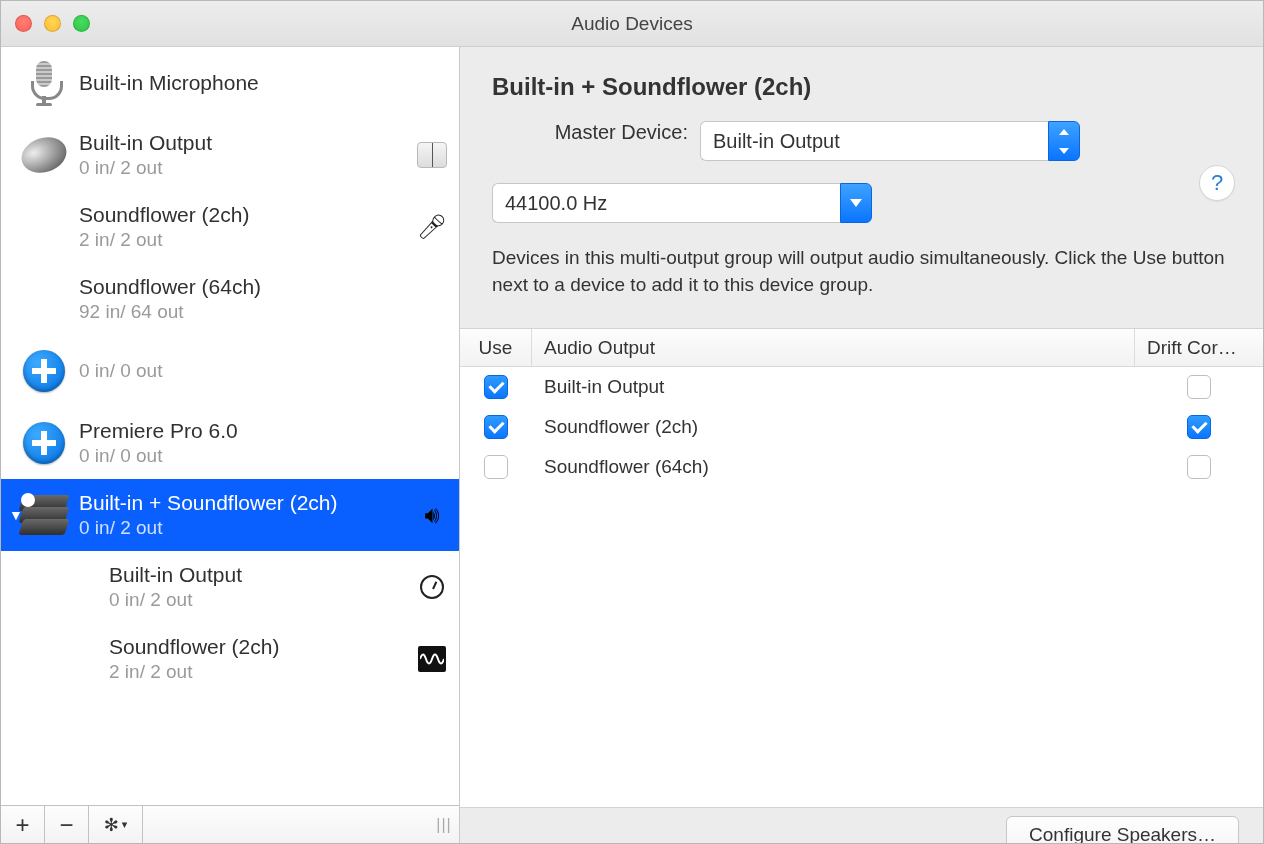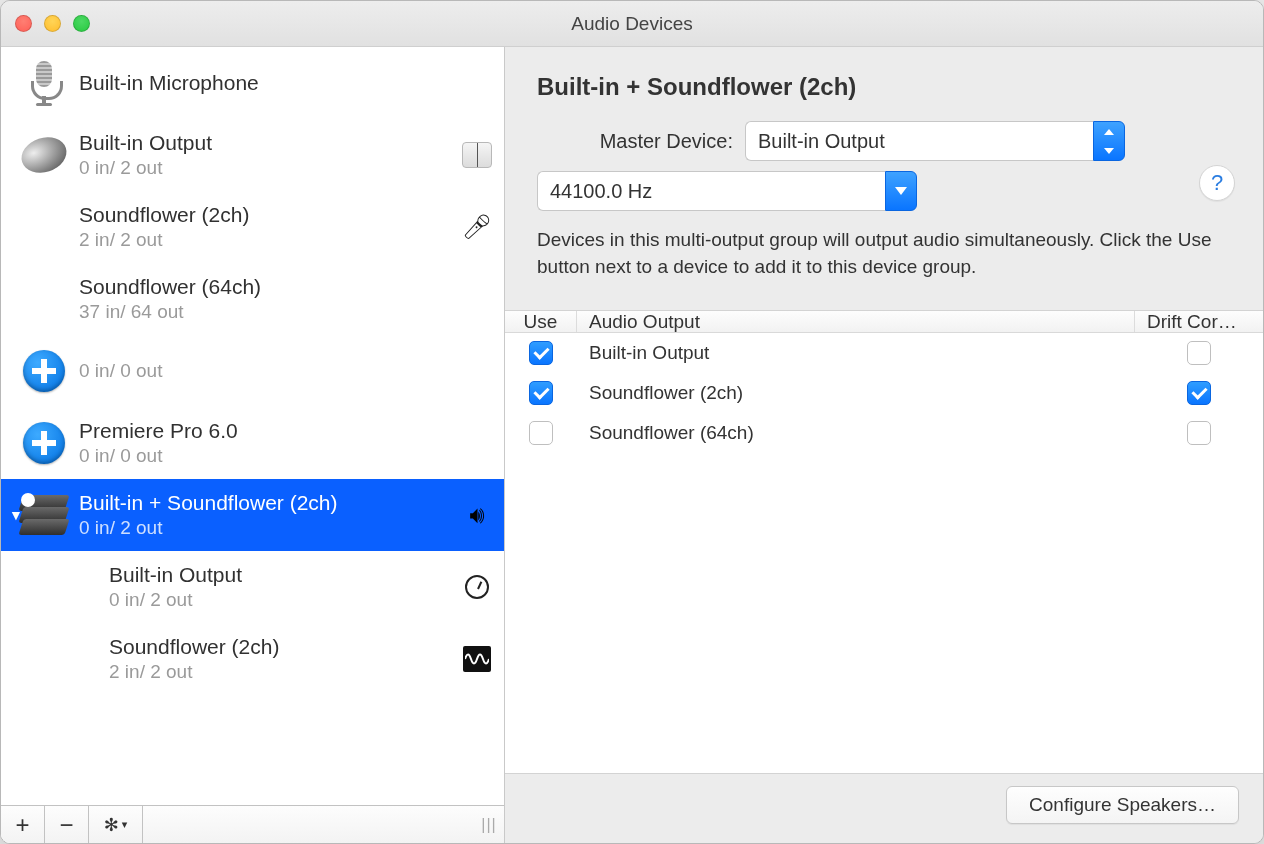--- a/index.html
+++ b/index.html
@@ -8,21 +8,21 @@
   background: #f0f0f0;
   display: flex;
   align-items: flex-start;
   justify-content: flex-start;
 }
 .window {
   width: 1264px;
   height: 844px;
   background: #ececec;
   border: 1px solid #b8b8b8;
-  border-radius: 10px;
+  border-radius: 0;
   overflow: hidden;
   display: flex;
   flex-direction: column;
   box-shadow: 0 10px 40px rgba(0,0,0,.25);
 }
 .titlebar {
   height: 46px;
   background: linear-gradient(#ededed,#e1e1e1);
   border-bottom: 1px solid #cfcfcf;
   display: flex;
@@ -30,21 +30,21 @@
   position: relative;
 }
 .traffic { display: flex; gap: 12px; margin-left: 14px; }
 .tl { width: 17px; height: 17px; border-radius: 50%; border: 1px solid rgba(0,0,0,.15); }
 .tl.red { background: radial-gradient(circle at 50% 35%, #ff7f73, #ff5f57); }
 .tl.yellow { background: radial-gradient(circle at 50% 35%, #ffd557, #ffbd2e); }
 .tl.green { background: radial-gradient(circle at 50% 35%, #4cd964, #28c940); }
 .win-title { position: absolute; left: 0; right: 0; text-align: center; font-size: 19px; color: #444; }
 
 .body { flex: 1; display: flex; min-height: 0; }
-.sidebar { width: 504px; background: #fff; border-right: 1px solid #c9c9c9; display: flex; flex-direction: column; }
+.sidebar { width: 459px; background: #fff; border-right: 1px solid #c9c9c9; display: flex; flex-direction: column; }
 .dev-list { flex: 1; overflow: auto; }
 
 .dev-item { display: flex; align-items: center; padding: 8px 10px 8px 14px; position: relative; min-height: 68px; }
 .dev-item.child { padding-left: 44px; }
 .dev-item.sel { background: #0a60ff; color: #fff; }
 .dev-icon { width: 58px; height: 56px; display: flex; align-items: center; justify-content: center; flex-shrink: 0; }
 .dev-text { flex: 1; margin-left: 6px; display: flex; flex-direction: column; gap: 2px; }
 .dev-name { font-size: 21px; color: #313131; line-height: 1.15; }
 .dev-sub { font-size: 19px; color: #9a9a9a; }
 .dev-item.sel .dev-name { color: #fff; }
@@ -53,36 +53,36 @@
 .disclosure { position: absolute; left: 8px; top: 50%; transform: translateY(-50%); color: #fff; font-size: 14px; }
 
 .sb-toolbar { height: 38px; border-top: 1px solid #c2c2c2; background: linear-gradient(#fdfdfd,#f3f3f3); display: flex; align-items: stretch; }
 .sb-btn { width: 44px; border-right: 1px solid #c2c2c2; display: flex; align-items: center; justify-content: center; font-size: 24px; color: #333; background: transparent; }
 .sb-btn.gear { width: 54px; font-size: 18px; }
 .sb-grip { margin-left: auto; width: 30px; display: flex; align-items: center; justify-content: center; color: #aaa; letter-spacing: 1px; font-size: 16px; }
 
 .detail { flex: 1; background: #ececec; display: flex; flex-direction: column; position: relative; }
 .detail-pad { padding: 26px 32px 14px 32px; }
 .det-title { font-size: 24px; font-weight: 700; color: #333; margin-bottom: 20px; }
-.form-row { display: flex; align-items: center; margin-bottom: 10px; }
+.form-row { display: flex; align-items: flex-start; margin-bottom: 22px; }
 .form-label { width: 196px; text-align: right; font-size: 20px; color: #333; margin-right: 12px; }
 .help-btn { position: absolute; right: 28px; top: 118px; width: 36px; height: 36px; border-radius: 50%; background: #fff; border: 1px solid #d4d4d4; color: #2a7de1; font-size: 22px; display: flex; align-items: center; justify-content: center; box-shadow: 0 1px 1px rgba(0,0,0,.05); }
 
 .mac-select { display: flex; height: 40px; width: 380px; }
 .mac-select .field { flex: 1; background: #fff; border: 1px solid #c7c7c7; border-right: none; border-radius: 6px 0 0 6px; padding: 0 12px; display: flex; align-items: center; font-size: 20px; color: #333; }
 .mac-select .stepper { width: 32px; background: linear-gradient(#3ea2ff,#0a75ff); border: 1px solid #0a66e0; border-radius: 0 6px 6px 0; display: flex; flex-direction: column; }
 .mac-select .stepper div { flex: 1; display: flex; align-items: center; justify-content: center; }
 .mac-select .stepper svg { width: 10px; height: 6px; }
 .mac-select.single .stepper { flex-direction: row; }
 .mac-select.single .stepper svg { width: 12px; height: 8px; }
 
 .hint { font-size: 19px; color: #333; line-height: 1.4; margin: 16px 0 0 0; }
 
 .table-wrap { margin-top: 16px; border-top: 1px solid #d3d3d3; border-bottom: 1px solid #d3d3d3; background: #fff; }
-.thead { display: flex; height: 22px; background: linear-gradient(#fdfdfd,#f2f2f2); border-bottom: 1px solid #d9d9d9; }
+.thead { display: flex; height: 38px; background: linear-gradient(#fdfdfd,#f2f2f2); border-bottom: 1px solid #d9d9d9; }
 .th, .td { display: flex; align-items: center; font-size: 19px; color: #333; padding: 0 12px; }
 .th { border-right: 1px solid #dcdcdc; }
 .th:last-child { border-right: none; }
 .trow { display: flex; height: 40px; }
 .col-use { width: 72px; justify-content: center; }
 .col-name { flex: 1; }
 .col-drift { width: 128px; justify-content: center; }
 .th.col-drift { justify-content: flex-start; white-space: nowrap; overflow: hidden; text-overflow: ellipsis; }
 
 .mac-check { width: 24px; height: 24px; border-radius: 5px; border: 1px solid #bfbfbf; background: #fff; display: flex; align-items: center; justify-content: center; }
@@ -166,21 +166,21 @@
               <div class="dev-sub">2 in/ 2 out</div>
             </div>
             <div class="dev-badge">
               <div class="badge-mic">🎤︎</div>
             </div>
           </div>
           <div class="dev-item">
             <div class="dev-icon"></div>
             <div class="dev-text">
               <div class="dev-name">Soundflower (64ch)</div>
-              <div class="dev-sub">37 in/ 64 out</div>
+              <div class="dev-sub">92 in/ 64 out</div>
             </div>
           </div>
           <div class="dev-item">
             <div class="dev-icon">
               <div class="ic-plus"></div>
             </div>
             <div class="dev-text">
               <div class="dev-sub">0 in/ 0 out</div>
             </div>
           </div>

